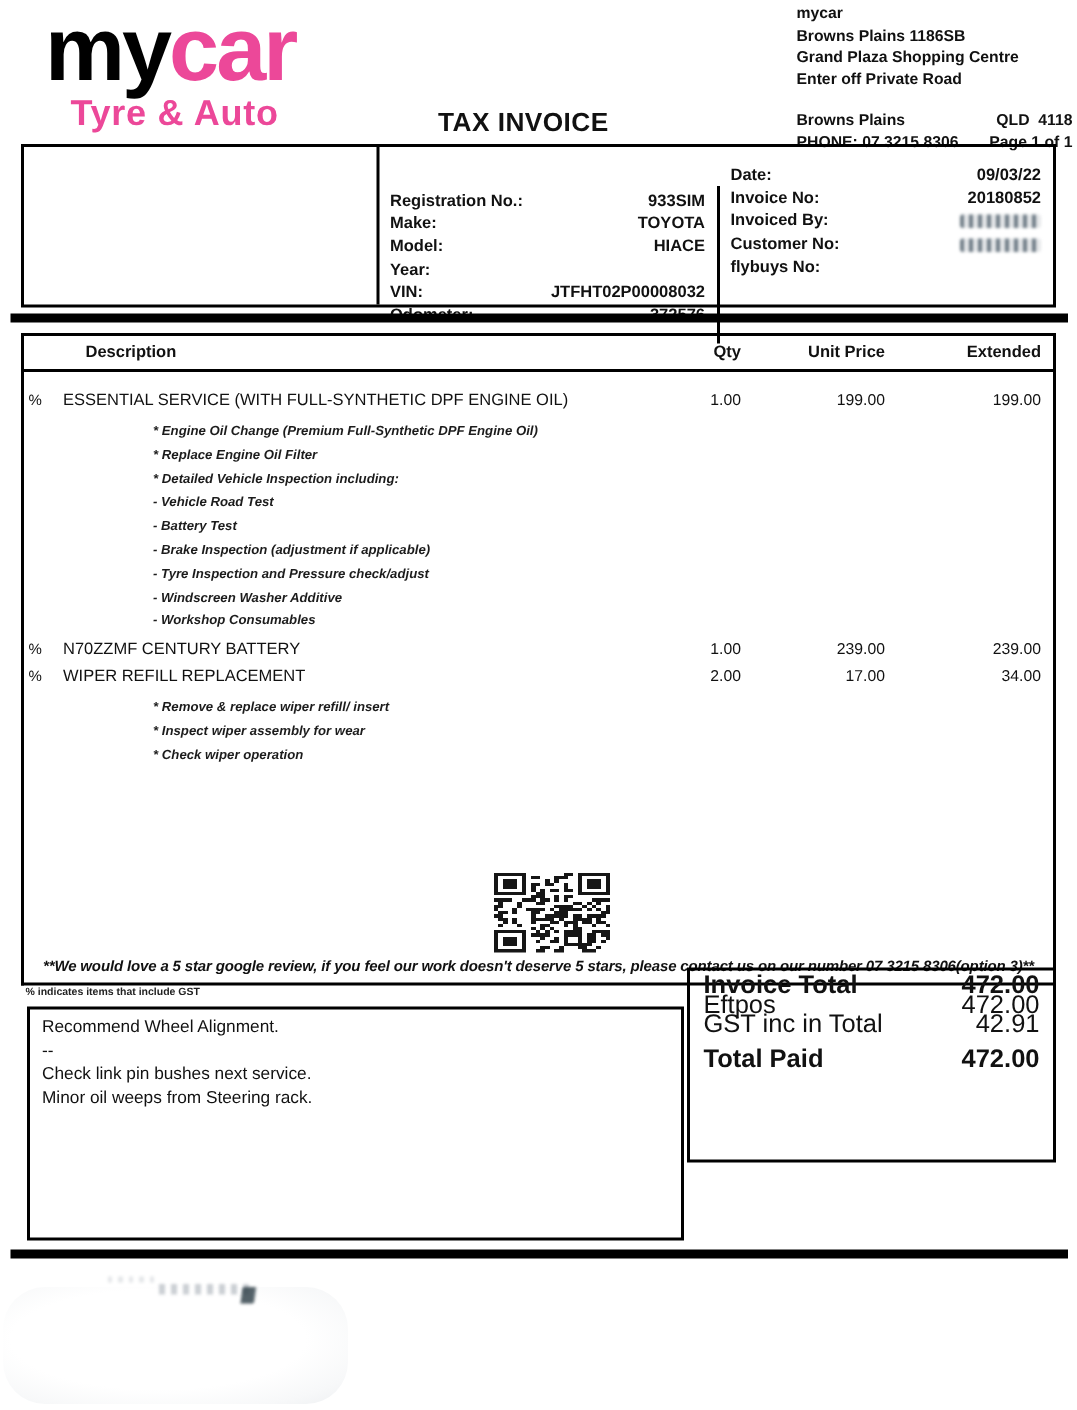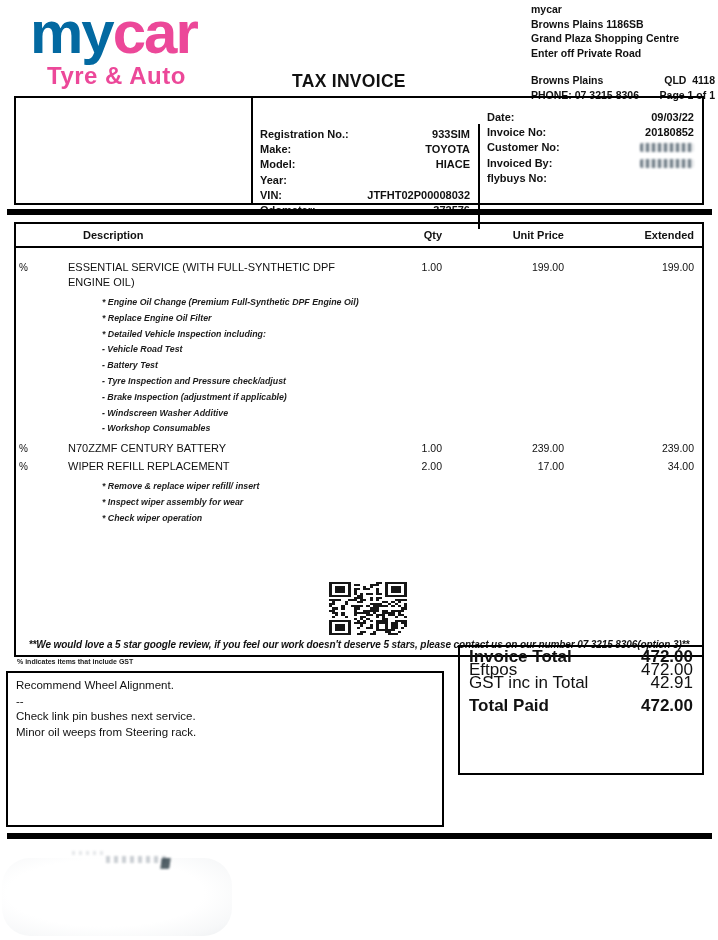--- a/index.html
+++ b/index.html
@@ -2,21 +2,21 @@
 <html><head>
 <meta charset="utf-8">
 <style>
   html,body{margin:0;padding:0;background:#ffffff;}
   .page{
     position:relative;width:718px;height:940px;background:#ffffff;overflow:hidden;
     font-family:"Liberation Sans", sans-serif;color:#111;
   }
   
   .logo{position:absolute;left:30px;top:4px;font-weight:bold;font-size:60px;letter-spacing:-2px;line-height:58px;}
-  .logo .p1{color:#0369a1;}
+  .logo .p1{color:#000000;}
   .logo .p2{color:#ec4899;}
   .tagline{position:absolute;left:47px;top:62px;font-size:24px;font-weight:600;color:#ec4899;letter-spacing:.5px;}
   
   .doc-title{position:absolute;left:292px;top:71px;font-size:17.5px;font-weight:bold;letter-spacing:.3px;text-align:center;}
   
   .store{position:absolute;left:531px;top:2px;width:184px;font-size:10.5px;font-weight:bold;line-height:14.5px;}
   .store .split{display:flex;justify-content:space-between;}
   .store .gap{height:13px;}
   .pre{white-space:pre;}
   
@@ -27,37 +27,37 @@
   .cell-invoice{flex:1;padding:12px 8px 16px 7px;}
   .kv-row{display:flex;justify-content:space-between;font-size:11px;font-weight:bold;line-height:15.2px;}
   .kv-value{text-align:right;}
   .redacted{display:inline-block;width:54px;height:9px;margin-top:3px;border-radius:2px;
     background:repeating-linear-gradient(90deg, rgba(85,100,112,.85) 0 3px, rgba(85,100,112,.15) 3px 6px);
     filter:blur(1.1px);}
   
   .bar{position:absolute;left:7px;width:705px;height:6px;background:#000;}
   .bar1{top:209px;} .bar2{top:833px;}
   
-  .grid-row{display:grid;grid-template-columns:26px 1fr 76px 96px 104px;padding-right:8px;align-items:baseline;gap:26px;}
+  .grid-row{display:grid;grid-template-columns:26px 1fr 76px 96px 104px;padding-right:8px;align-items:baseline;}
   .items-header{position:absolute;left:14px;top:222px;width:690px;height:26px;border:2px solid #000;box-sizing:border-box;
     font-size:11px;font-weight:bold;display:flex;align-items:center;}
   .items-header .grid-row{width:100%;}
   .items-header .h-desc{padding-left:15px;}
   .h-num{text-align:right;}
   .items-body{position:absolute;left:14px;top:248px;width:690px;height:409px;border:2px solid #000;border-top:none;
     box-sizing:border-box;padding-top:9px;}
   .item-row{font-size:11px;line-height:15px;margin-top:3px;}
   .item-row .marker{font-size:10px;padding-left:3px;}
   .item-row .num{text-align:right;font-size:10.5px;}
   .item-details{margin:5px 0 4px 86px;font-size:8.8px;font-weight:bold;font-style:italic;line-height:15.8px;color:#1c1c1c;}
   .qr{position:absolute;left:313px;top:334px;}
   .review-note{position:absolute;left:0;top:391px;width:100%;text-align:center;font-size:10px;font-weight:bold;font-style:italic;letter-spacing:-.1px;}
   .gst-note{position:absolute;left:17px;top:658px;font-size:7px;font-weight:600;color:#222;}
   
-  .notes-box{position:absolute;left:6px;top:671px;width:438px;height:156px;border:2px solid #000;box-sizing:border-box;
+  .notes-box{position:absolute;left:18px;top:671px;width:438px;height:156px;border:2px solid #000;box-sizing:border-box;
     padding:5px 8px;font-size:11.5px;line-height:15.5px;}
   .totals-box{position:absolute;left:458px;top:645px;width:246px;height:130px;border:2px solid #000;box-sizing:border-box;
     padding:4px 9px;font-size:17px;line-height:12.8px;}
   .total-row{display:flex;justify-content:space-between;}
   .total-row.em{font-weight:bold;}
   .total-row.spaced{margin-top:11px;}
   
   .blob{position:absolute;left:2px;top:858px;width:230px;height:78px;border-radius:28px;
     background:radial-gradient(ellipse at 45% 45%, #ffffff 55%, #f7f8f9 82%, #eef0f2 100%);}
   .smudge-dashes{position:absolute;left:106px;top:856px;width:64px;height:7px;opacity:.6;filter:blur(1px);
@@ -124,25 +124,25 @@
     <div class="info-cell cell-invoice" id="invoice-rows">
         <div class="kv-row">
           <span class="kv-label">Date:</span>
           <span class="kv-value">09/03/22</span>
         </div>
         <div class="kv-row">
           <span class="kv-label">Invoice No:</span>
           <span class="kv-value">20180852</span>
         </div>
         <div class="kv-row">
+          <span class="kv-label">Invoiced By:</span>
+          <span class="redacted"></span>
+        </div>
+        <div class="kv-row">
           <span class="kv-label">Customer No:</span>
-          <span class="redacted"></span>
-        </div>
-        <div class="kv-row">
-          <span class="kv-label">Invoiced By:</span>
           <span class="redacted"></span>
         </div>
         <div class="kv-row">
           <span class="kv-label">flybuys No:</span>
           <span class="kv-value"></span>
         </div>
       </div>
   </div>
 
   <div class="bar bar1"></div>
@@ -165,22 +165,22 @@
           <span class="num">1.00</span>
           <span class="num">199.00</span>
           <span class="num">199.00</span>
         </div>
         <div class="item-details">
           <div class="detail-line">* Engine Oil Change (Premium Full-Synthetic DPF Engine Oil)</div>
           <div class="detail-line">* Replace Engine Oil Filter</div>
           <div class="detail-line">* Detailed Vehicle Inspection including:</div>
           <div class="detail-line">- Vehicle Road Test</div>
           <div class="detail-line">- Battery Test</div>
+          <div class="detail-line">- Brake Inspection (adjustment if applicable)</div>
           <div class="detail-line">- Tyre Inspection and Pressure check/adjust</div>
-          <div class="detail-line">- Brake Inspection (adjustment if applicable)</div>
           <div class="detail-line">- Windscreen Washer Additive</div>
           <div class="detail-line">- Workshop Consumables</div>
         </div>
         <div class="item-row grid-row">
           <span class="marker">%</span>
           <span class="desc">N70ZZMF CENTURY BATTERY</span>
           <span class="num">1.00</span>
           <span class="num">239.00</span>
           <span class="num">239.00</span>
         </div>

